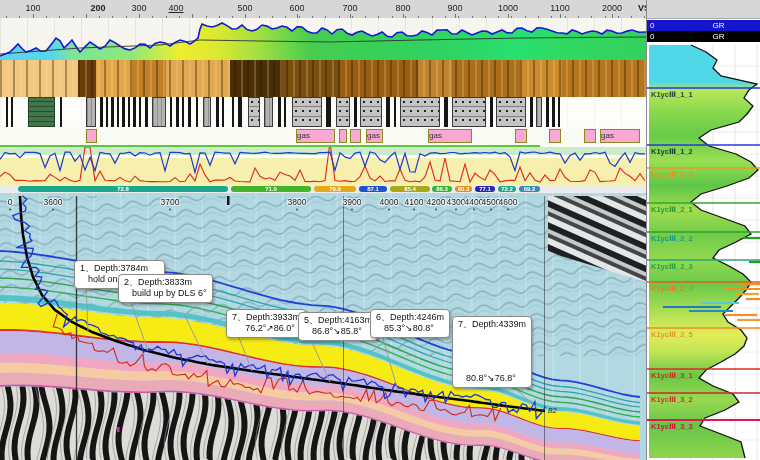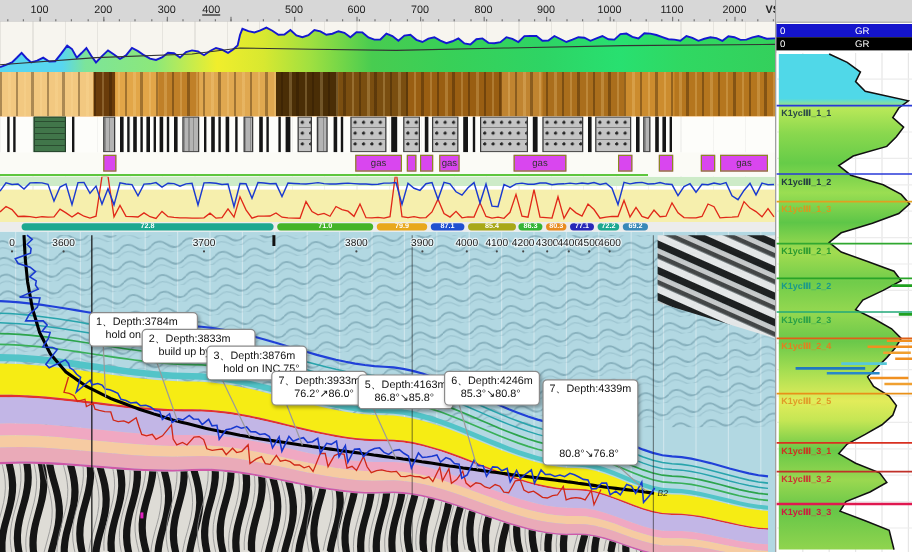--- a/index.html
+++ b/index.html
@@ -23,22 +23,22 @@
   .lb.s{background:#b4b4b4;border:1px solid #3a3a3a;
         background-image:repeating-linear-gradient(90deg,rgba(0,0,0,.22) 0 1px,transparent 1px 4px);}
   .lb.d{background:#c4c4c4;border:1px solid #3a3a3a;
         background-image:radial-gradient(circle at 3px 4px,#222 1.1px,transparent 1.5px),
         repeating-linear-gradient(0deg,transparent 0 9px,rgba(0,0,0,.35) 9px 10px);
         background-size:7px 9px,auto;}
   .lb.c{background:#161616;}
   .lb.g{background:#41764a;border:1px solid #24402a;
         background-image:repeating-linear-gradient(0deg,transparent 0 4px,rgba(0,0,0,.35) 4px 5px);}
   #trk-gas{top:127px;height:20px;background:#fbfbf6;}
-  .gasbox{position:absolute;top:2px;height:14px;background:#d946ef;border:1px solid #8a8a20;
-          box-sizing:border-box;font-size:8px;line-height:12px;text-align:center;color:#333;overflow:hidden;}
+  .gasbox{position:absolute;top:2px;height:14px;background:#f9a8d4;border:1px solid #8a8a20;
+          box-sizing:border-box;font-size:8px;line-height:12px;text-align:left;color:#333;overflow:hidden;}
   #gasline{position:absolute;bottom:0;left:0;height:2px;background:#5ec63e;}
   #trk-logs{top:147px;height:38px;background:#fff;
     background-image:repeating-linear-gradient(90deg,rgba(0,0,0,.05) 0 1px,transparent 1px 27px);}
   #segbar{top:185px;height:8px;background:#ececec;}
   .seg{position:absolute;top:1px;height:6px;border-radius:3px;color:#fff;font-size:6px;
        line-height:6px;text-align:center;overflow:hidden;font-weight:bold;}
   #xsec{position:absolute;left:0;top:193px;width:646px;height:267px;display:block;}
   #rpanel{position:absolute;left:646px;top:0;width:114px;height:460px;background:#fff;
           border-left:1px solid #8a8a8a;box-sizing:border-box;}
   #rp-ruler{position:absolute;left:0;top:0;width:100%;height:18px;background:#d7d7d7;border-bottom:1px solid #aaa;}
@@ -51,21 +51,21 @@
        box-shadow:1px 2px 3px rgba(0,0,0,.3);}
 </style>
 </head>
 <body>
 
 <div id="app">
   <div id="ruler">
     <span id="rulvs" style="left: 638px;">VS</span>
   <div class="rl" style="left: 33px;">100</div>
       <div class="tick" style="left: 33px;"></div>
-      <div class="rl" style="left: 86px;">200</div>
+      <div class="rl" style="left: 98px; font-weight: bold;">200</div>
       <div class="tick" style="left: 86px;"></div>
       <div class="rl" style="left: 139px;">300</div>
       <div class="tick" style="left: 139px;"></div>
       <div class="rl" style="left: 176px; text-decoration: underline;">400</div>
       <div class="tick" style="left: 192px;"></div>
       <div class="rl" style="left: 245px;">500</div>
       <div class="tick" style="left: 245px;"></div>
       <div class="rl" style="left: 297px;">600</div>
       <div class="tick" style="left: 297px;"></div>
       <div class="rl" style="left: 350px;">700</div>
@@ -531,24 +531,20 @@
       </svg>
   </div>
 <div class="ann" style="left: 74px; top: 260px;">
       <div>1、Depth:3784m</div>
       <div style="padding-left: 8px;">hold on INC 86.0°</div>
     </div>
     <div class="ann" style="left: 118px; top: 274px;">
       <div>2、Depth:3833m</div>
       <div style="padding-left: 8px;">build up by DLS 6°</div>
     </div>
-    <div class="ann" style="left: 172px; top: 288px;">
-      <div>3、Depth:3876m</div>
-      <div style="padding-left: 8px;">hold on INC 75°</div>
-    </div>
     <div class="ann" style="left: 226px; top: 309px;">
       <div>7、Depth:3933m</div>
       <div style="padding-left: 8px; text-align: center;">76.2°↗86.0°</div>
     </div>
     <div class="ann" style="left: 298px; top: 312px;">
       <div>5、Depth:4163m</div>
       <div style="padding-left: 8px;">86.8°↘85.8°</div>
     </div>
     <div class="ann" style="left: 370px; top: 309px;">
       <div>6、Depth:4246m</div>

